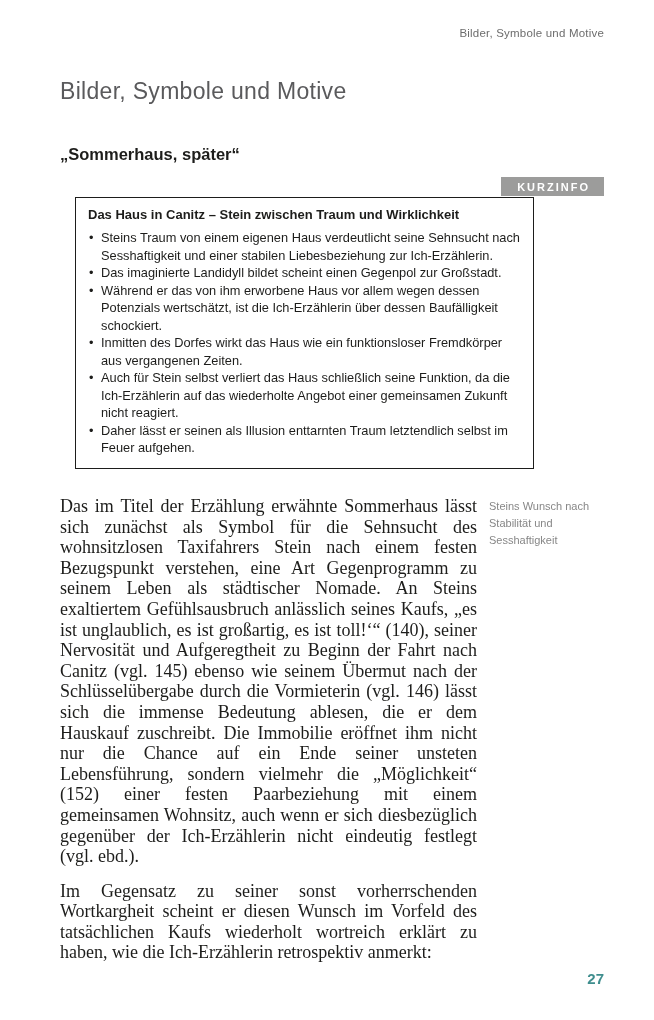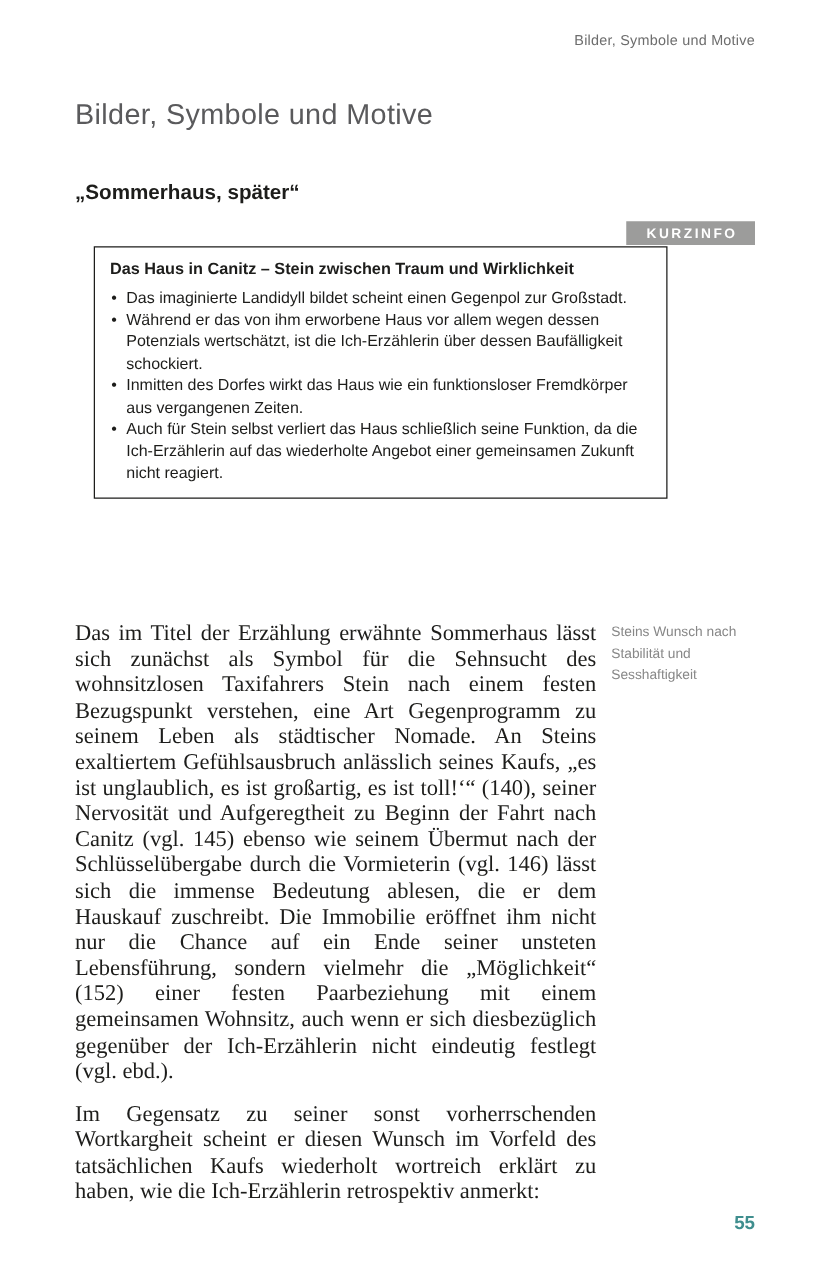--- a/index.html
+++ b/index.html
@@ -137,29 +137,31 @@
 
   <h1 class="chapter-title">Bilder, Symbole und Motive</h1>
 
   <h2 class="section-title">„Sommerhaus, später“</h2>
 
   <div class="kurzinfo-badge">KURZINFO</div>
 
   <div class="infobox">
     <div class="infobox-title">Das Haus in Canitz – Stein zwischen Traum und Wirklichkeit</div>
     <ul class="infobox-list">
+      <li>Steins Traum von einem eigenen Haus verdeutlicht seine Sehnsucht nach Sesshaftigkeit und einer stabilen Liebesbeziehung zur Ich-Erzählerin.</li>
       <li>Das imaginierte Landidyll bildet scheint einen Gegenpol zur Großstadt.</li>
       <li>Während er das von ihm erworbene Haus vor allem wegen dessen Potenzials wertschätzt, ist die Ich-Erzählerin über dessen Baufälligkeit schockiert.</li>
       <li>Inmitten des Dorfes wirkt das Haus wie ein funktionsloser Fremdkörper aus vergangenen Zeiten.</li>
       <li>Auch für Stein selbst verliert das Haus schließlich seine Funktion, da die Ich-Erzählerin auf das wiederholte Angebot einer gemeinsamen Zukunft nicht reagiert.</li>
+      <li>Daher lässt er seinen als Illusion enttarnten Traum letztendlich selbst im Feuer aufgehen.</li>
     </ul>
   </div>
 
   <div class="body-col">
     <p class="body-par">Das im Titel der Erzählung erwähnte Sommerhaus lässt sich zunächst als Symbol für die Sehnsucht des wohnsitzlosen Taxifahrers Stein nach einem festen Bezugspunkt verstehen, eine Art Gegenprogramm zu seinem Leben als städtischer Nomade. An Steins exaltiertem Gefühlsausbruch anlässlich seines Kaufs, „es ist unglaublich, es ist großartig, es ist toll!‘“ (140), seiner Nervosität und Aufgeregtheit zu Beginn der Fahrt nach Canitz (vgl. 145) ebenso wie seinem Übermut nach der Schlüsselübergabe durch die Vormieterin (vgl. 146) lässt sich die immense Bedeutung ablesen, die er dem Hauskauf zuschreibt. Die Immobilie eröffnet ihm nicht nur die Chance auf ein Ende seiner unsteten Lebensführung, sondern vielmehr die „Möglichkeit“ (152) einer festen Paarbeziehung mit einem gemeinsamen Wohnsitz, auch wenn er sich diesbezüglich gegenüber der Ich-Erzählerin nicht eindeutig festlegt (vgl. ebd.).</p>
     <p class="body-par">Im Gegensatz zu seiner sonst vorherrschenden Wortkargheit scheint er diesen Wunsch im Vorfeld des tatsächlichen Kaufs wiederholt wortreich erklärt zu haben, wie die Ich-Erzählerin retrospektiv anmerkt:</p>
   </div>
 
   <div class="margin-note">Steins Wunsch nach Stabilität und Sesshaftigkeit</div>
 
-  <div class="page-number">55</div>
+  <div class="page-number">27</div>
 
 </div>
 
 </body></html>

